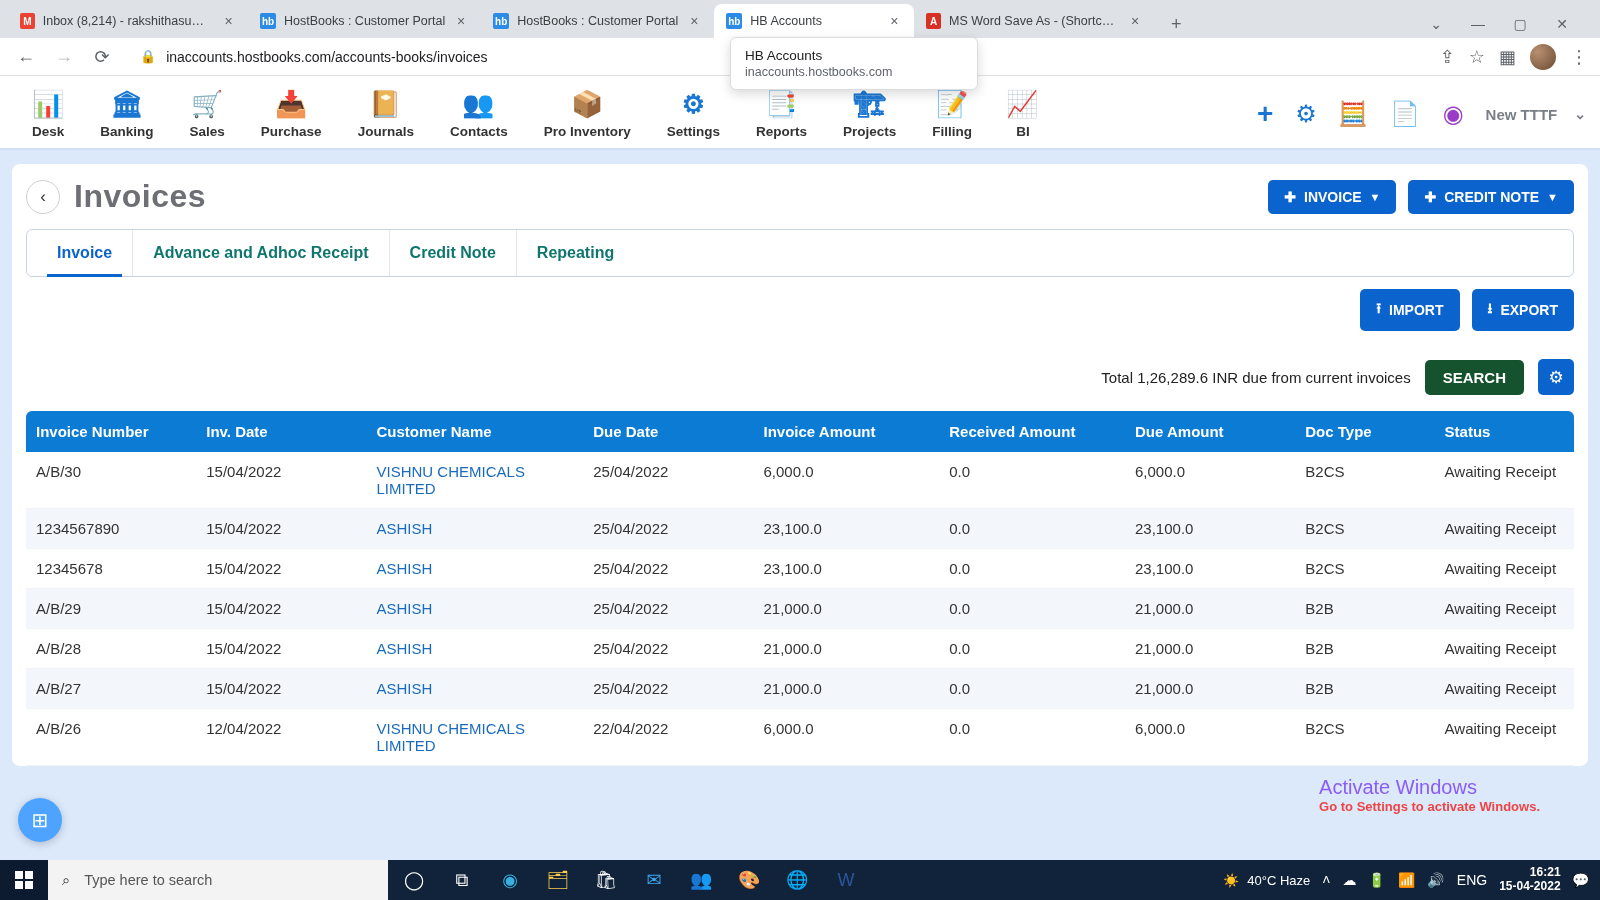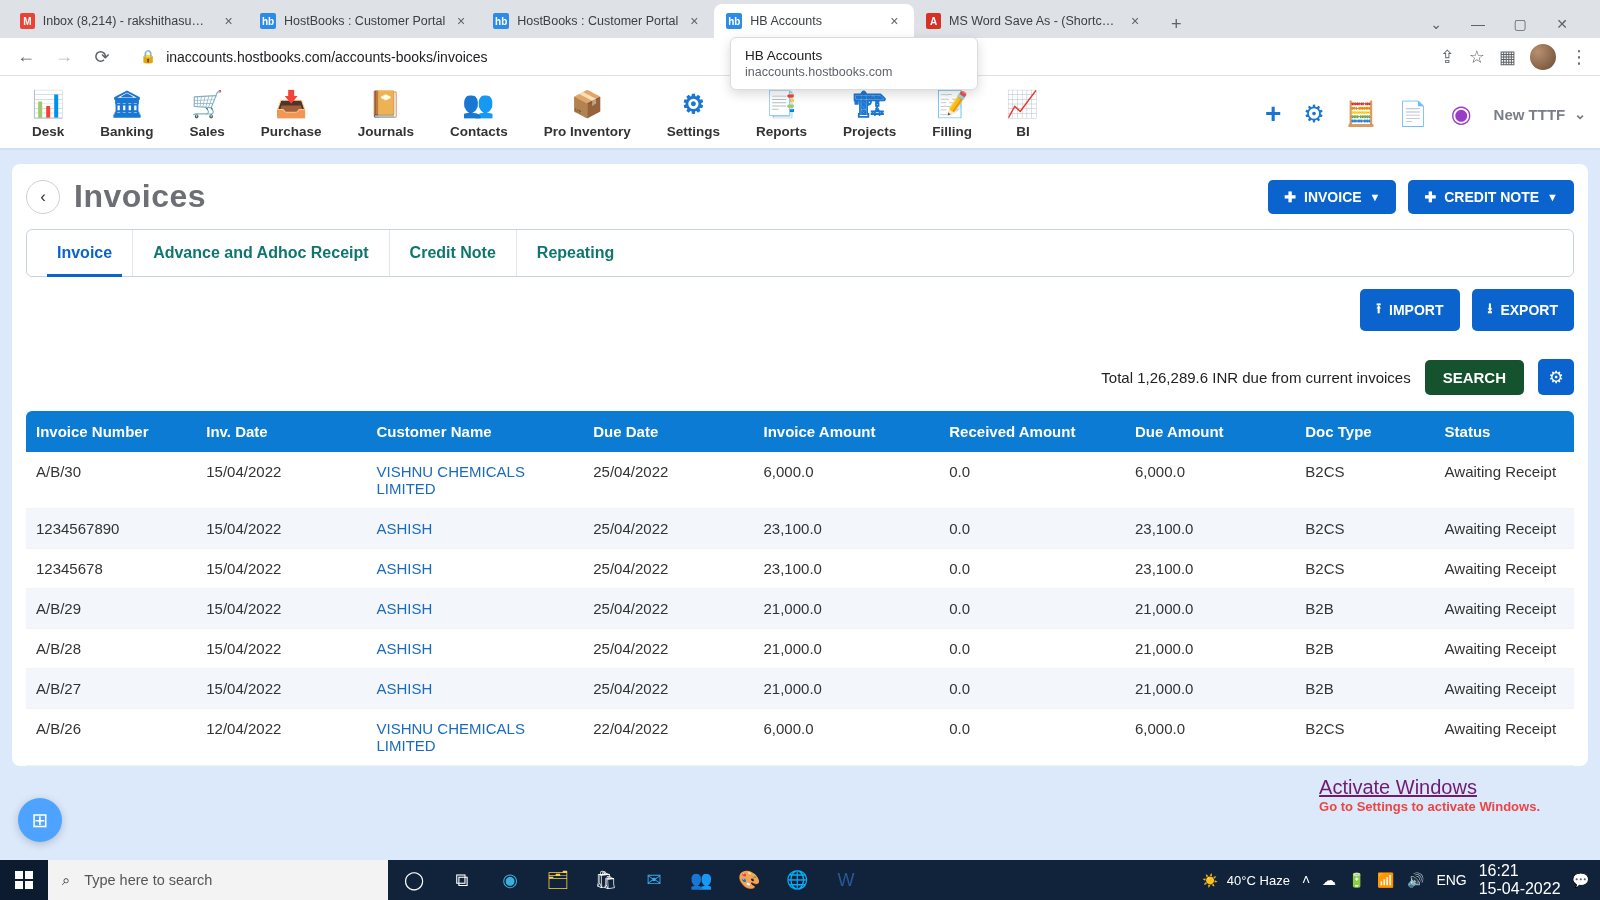--- a/index.html
+++ b/index.html
@@ -29,21 +29,21 @@
 .tab-tooltip .tt-url { font-size:12.5px; color:#5f6368; }
 
 
 .module-bar { height:74px; background:#fff; display:flex; align-items:center; padding:4px 14px 0 14px; border-bottom:2px solid #cfe0f5; }
 .module { display:flex; flex-direction:column; align-items:center; gap:4px; padding:0 18px; font-size:13.5px; font-weight:600; color:#333; }
 .module svg, .module .micon { width:30px; height:30px; color:#1976d2; }
 .module .micon { font-size:26px; display:flex; align-items:center; justify-content:center; }
 .module-right { margin-left:auto; display:flex; align-items:center; gap:22px; color:#1976d2; }
 .module-right .ricon { font-size:24px; }
 .module-right .plus { font-weight:bold; font-size:28px; }
-.org-switch { display:flex; align-items:center; gap:9px; color:#7a7f87; font-weight:700; font-size:15px; }
+.org-switch { display:flex; align-items:center; gap:17px; color:#7a7f87; font-weight:700; font-size:15px; }
 .org-switch .chev { font-size:14px; }
 
 
 .page-wrap { background:#dbe9fb; padding:14px 12px; height:calc(100% - 38px - 38px - 74px - 40px); overflow:hidden; }
 .card { background:#fff; border-radius:8px; padding:14px 0 0 0; }
 
 .page-head { display:flex; align-items:center; gap:14px; margin-bottom:14px; padding:0 14px; }
 .back-btn { width:34px; height:34px; border:1px solid #d0d0d0; border-radius:50%; display:flex; align-items:center; justify-content:center; font-size:17px; color:#333; }
 .page-title { font-size:32px; font-weight:800; color:#6d6f74; letter-spacing:0.5px; }
 .head-actions { margin-left:auto; display:flex; gap:12px; }
@@ -71,38 +71,38 @@
 .tbl-wrap { margin:0 14px; border-radius:6px 6px 0 0; overflow:hidden; }
 table { width:100%; border-collapse:collapse; font-size:15px; }
 thead th { background:#0b7bd4; color:#fff; font-weight:600; padding:12px 10px; text-align:left; white-space:nowrap; }
 tbody td { padding:11px 10px; color:#333; border-bottom:1px solid #f1f3f6; vertical-align:top; }
 tbody tr:nth-child(even) td { background:#f3f7fc; }
 td.link { color:#1a6bbd; font-weight:500; }
 .edit-badge { display:inline-flex; width:20px; height:20px; background:#1e88e5; color:#fff; border-radius:4px; align-items:center; justify-content:center; font-size:11px; margin-left:4px; }
 
 
 .activate-wm { position:absolute; right:60px; bottom:86px; color:#8b8b8b; text-align:left; pointer-events:none; }
-.activate-wm .l1 { font-size:20px; color:#701a75;text-decoration:underline; }
+.activate-wm .l1 { font-size:20px; color:#8b5cf6; }
 .activate-wm .l2 { font-size:13px; color:#ef4444;font-weight:bold; }
 
 
 .float-bubble { position:absolute; left:18px; bottom:58px; width:44px; height:44px; border-radius:50%; background:#4da3ff; display:flex; align-items:center; justify-content:center; color:#fff; font-size:20px; box-shadow:0 2px 8px rgba(0,0,0,0.2); }
 
 
 .taskbar { position:absolute; left:0; right:0; bottom:0; height:40px; background:#10233a; display:flex; align-items:center; color:#fff; }
 .start-btn { width:48px; height:40px; display:flex; align-items:center; justify-content:center; background:#0c1b30; }
 .start-grid { width:18px; height:18px; display:grid; grid-template-columns:1fr 1fr; grid-template-rows:1fr 1fr; gap:2px; }
 .start-grid span { background:#fff; }
 .searchbox { flex:0 0 340px; height:40px; background:#f3f3f3; color:#555; display:flex; align-items:center; gap:14px; padding:0 14px; font-size:14.5px; }
 .task-icons { display:flex; align-items:center; gap:4px; margin-left:4px; }
 .tb-icon { width:44px; height:40px; display:flex; align-items:center; justify-content:center; font-size:18px; }
 .tb-icon.pinned { position:relative; }
 .tb-right { margin-left:auto; display:flex; align-items:center; gap:12px; padding-right:10px; font-size:12.5px; }
 .weather { display:flex; align-items:center; gap:8px; font-size:13px; }
-.clock { text-align:left; line-height:1.15; font-size:16px; }
+.clock { text-align:right; line-height:1.15; font-size:12px;font-weight:bold; }
 .tray-icon { font-size:14px; }
 
 </style>
 </head>
 <body>
 
 <div class="browser-top">
   <div class="tab-strip" id="tab-strip">
 
     <div class="tab">

